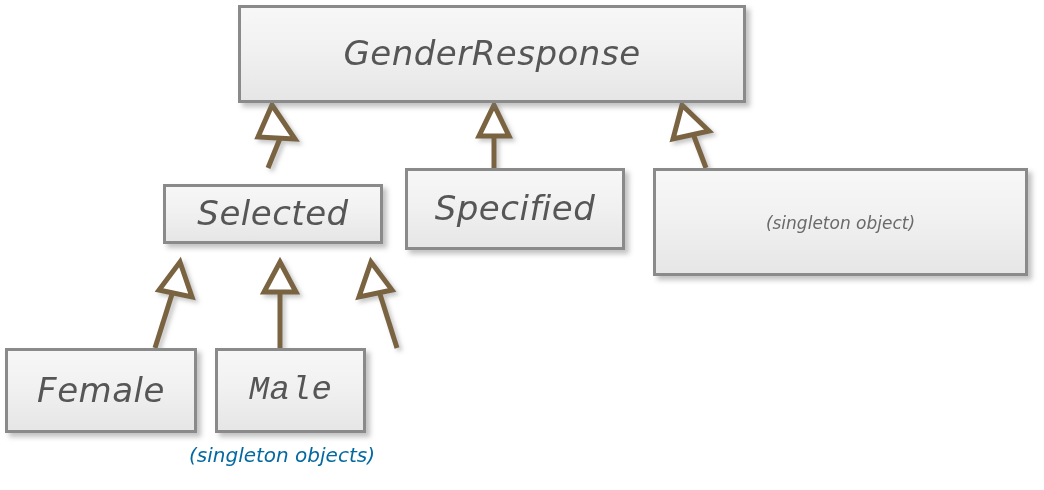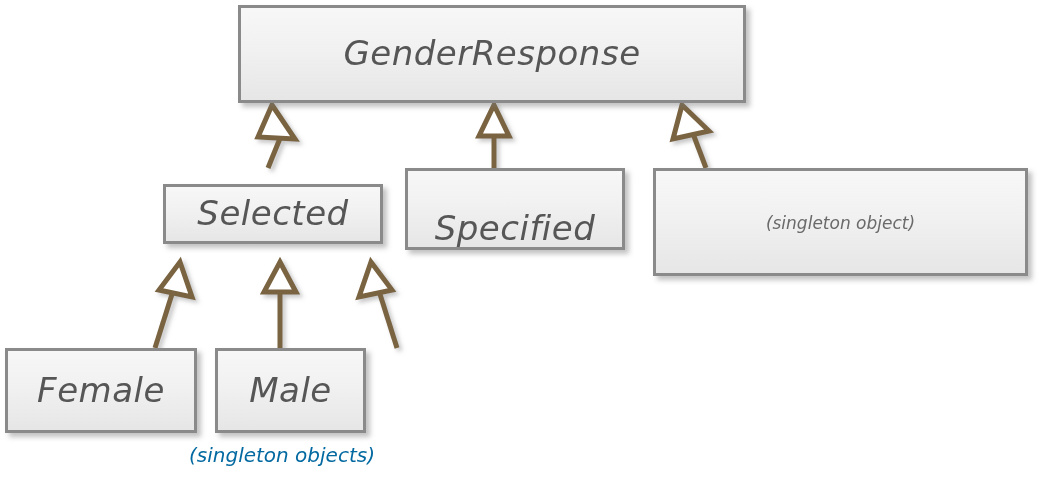--- a/index.html
+++ b/index.html
@@ -109,32 +109,32 @@
   </svg>
 
   <div class="node" style="left:238px; top:5px; width:508px; height:98px;">
     <span class="node-title">GenderResponse</span>
   </div>
 
   <div class="node" style="left:163px; top:184px; width:220px; height:60px;">
     <span class="node-title">Selected</span>
   </div>
 
-  <div class="node" style="left:405px; top:168px; width:220px; height:82px;justify-content:flex-end;">
+  <div class="node" style="left:405px; top:168px; width:220px; height:82px;">
     <span class="node-title">Specified</span>
   </div>
 
   <div class="node" style="left:653px; top:168px; width:375px; height:108px;">
     <span class="node-subtitle">(singleton object)</span>
   </div>
 
   <div class="node" style="left:5px; top:348px; width:192px; height:85px;">
     <span class="node-title">Female</span>
   </div>
 
-  <div class="node" style="left:215px; top:348px; width:151px; height:85px;">
+  <div class="node" style="left:215px; top:348px; width:151px; height:85px;font-family:Liberation Mono, monospace;">
     <span class="node-title">Male</span>
   </div>
 
 
   <div class="caption" style="left:132px; top:443px; width:300px;">(singleton objects)</div>
 
 </div>
 
 </body></html>

